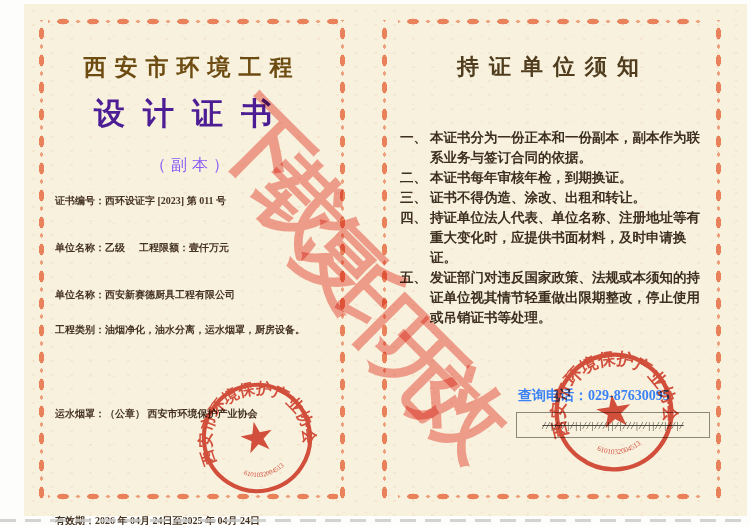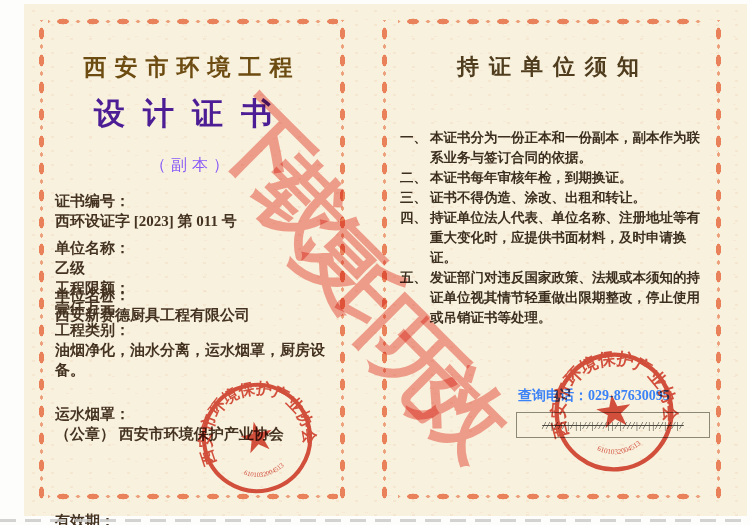--- a/index.html
+++ b/index.html
@@ -35,21 +35,21 @@
       radial-gradient(ellipse 2px 4px at 50% 50%, #ec9a74 0 55%, rgba(236,154,116,0) 65%);
     background-size:13px 27px,13px 27px;
     background-position:0 0,0 13px;
     background-repeat:repeat-y;
   }
   .t{position:absolute;color:#453321;}
   .c{text-align:center;}
   .title1{left:46px;top:52px;width:292px;font-size:23px;font-weight:bold;letter-spacing:8px;color:#6d4c12;}
   .title2{left:46px;top:93px;width:292px;font-size:31px;font-weight:bold;letter-spacing:18px;color:#4c1d95;}
   .subtitle{left:46px;top:155px;width:292px;font-size:16px;letter-spacing:5px;color:#8b5cf6;}
-  .fieldrow{left:55px;width:285px;font-size:15px;font-weight:bold;display:flex;line-height:20px;flex-direction:column;}
+  .fieldrow{left:55px;width:285px;font-size:10px;font-weight:bold;display:flex;line-height:20px;}
   .fieldrow .lab{white-space:nowrap;}
   .fieldrow .val{flex:1;}
   .gap{display:inline-block;width:14px;}
   .rtitle{left:388px;top:52px;width:330px;font-size:22px;font-weight:bold;letter-spacing:10px;color:#503d1e;}
   .notices{left:400px;top:128px;width:306px;font-size:13.5px;line-height:20px;font-weight:bold;color:#3d2f1f;}
   .notice{display:flex;}
   .notice .num{flex:0 0 30px;}
   .notice .txt{flex:1;}
   .phone{left:518px;top:387px;font-size:14px;font-weight:bold;color:#3b82f6;}
   .addrbox{

